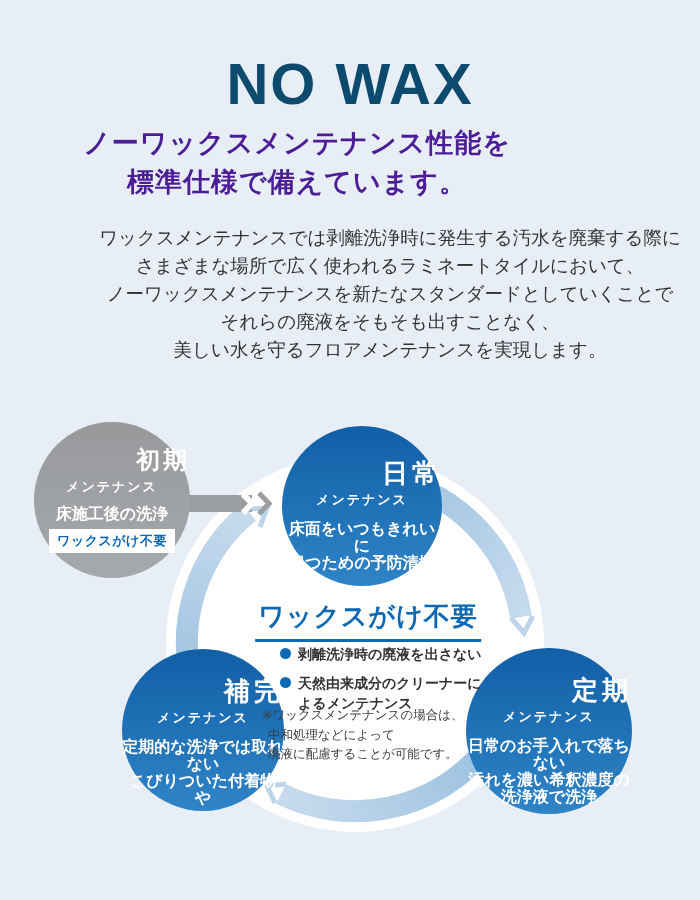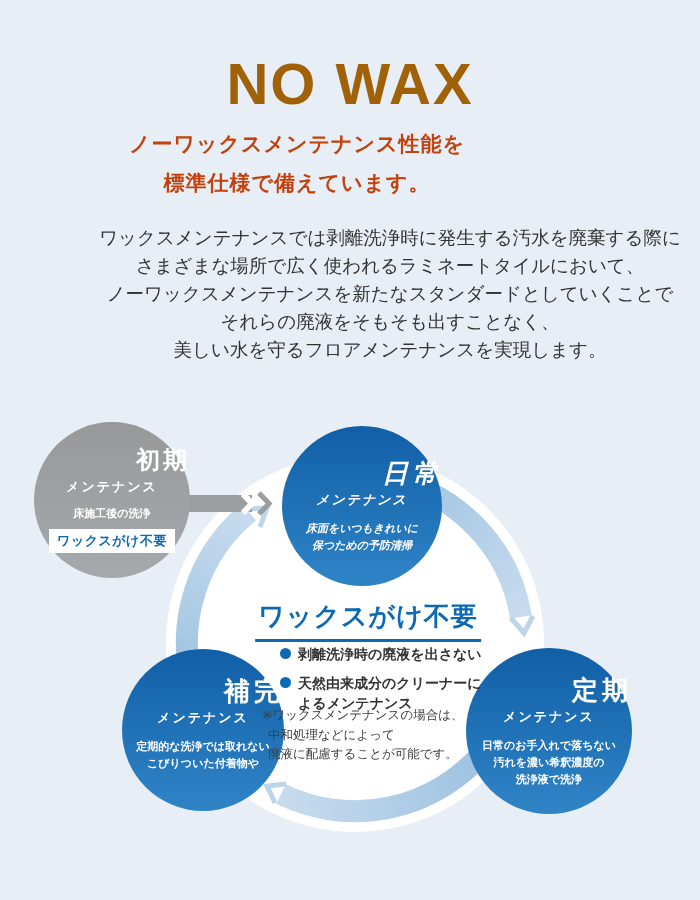--- a/index.html
+++ b/index.html
@@ -7,54 +7,54 @@
     width:700px; height:900px;
     font-family:"Liberation Sans","DejaVu Sans",sans-serif;
     background:#e8eef5;
   }
   .page { position:relative; width:700px; height:900px; overflow:hidden; background:#e8eef5; }
 
   
   .title {
     position:absolute; top:50px; left:0; width:700px;
     text-align:center; font-size:58px; font-weight:800;
-    color:#a16207; letter-spacing:2px;
+    color:#0c4a6e; letter-spacing:2px;
   }
   .subtitle {
     position:absolute; top:124px; left:0; width:594px;
-    text-align:center; font-size:21px; font-weight:700;
-    color:#c2410c; line-height:39px; letter-spacing:1px;
+    text-align:center; font-size:27px; font-weight:700;
+    color:#4c1d95; line-height:39px; letter-spacing:1px;
   }
 
   
   .intro {
     position:absolute; top:224px; left:0; width:700px;
     text-align:center; font-size:18.5px; font-weight:500;
     color:#333; line-height:28px;margin-left:40px;
   }
 
   
   .diagram { position:absolute; top:415px; left:0; width:700px; height:470px; }
   .diagram svg { position:absolute; left:0; top:0; }
 
   .circle {
     position:absolute; border-radius:50%;
     color:#fff; text-align:center; box-sizing:border-box;
   }
   .c-blue { background:linear-gradient(180deg,#115fa7 0%,#2f84c6 100%); }
   .c-gray { background:linear-gradient(180deg,#97999b 0%,#a6a9ac 100%);
             left:34px; top:7px; width:156px; height:156px; padding-top:23px; }
-  .c-daily { left:282px; top:11px; width:160px; height:160px; padding-top:32px;font-style:italic; }
+  .c-daily { left:282px; top:11px; width:160px; height:160px; padding-top:32px; }
   .c-hokan { left:122px; top:234px; width:162px; height:162px; padding-top:27px; }
   .c-teiki { left:466px; top:233px; width:166px; height:166px; padding-top:27px; }
 
   .circle .big   { font-size:26px; font-weight:800; letter-spacing:4px; line-height:30px;text-align:right; }
   .c-gray .big   { font-size:24px; letter-spacing:3px; }
   .circle .sub   { font-size:13px; font-weight:700; letter-spacing:2px; margin-top:3px; }
-  .circle .desc  { font-size:11px; font-weight:700; line-height:17px; margin-top:11px; }
+  .circle .desc  { font-size:16px; font-weight:700; line-height:17px; margin-top:11px; }
   .c-gray .desc  { margin-top:9px; }
   .badge {
     display:inline-block; margin-top:7px; background:#fff; color:#0d69b3;
     font-size:13px; font-weight:800; padding:3px 8px; letter-spacing:0.5px;
   }
 
   
   .center-head {
     position:absolute; left:368px; top:184px; transform:translateX(-50%);
     font-size:26px; font-weight:800; color:#0d69b3; letter-spacing:1px;

